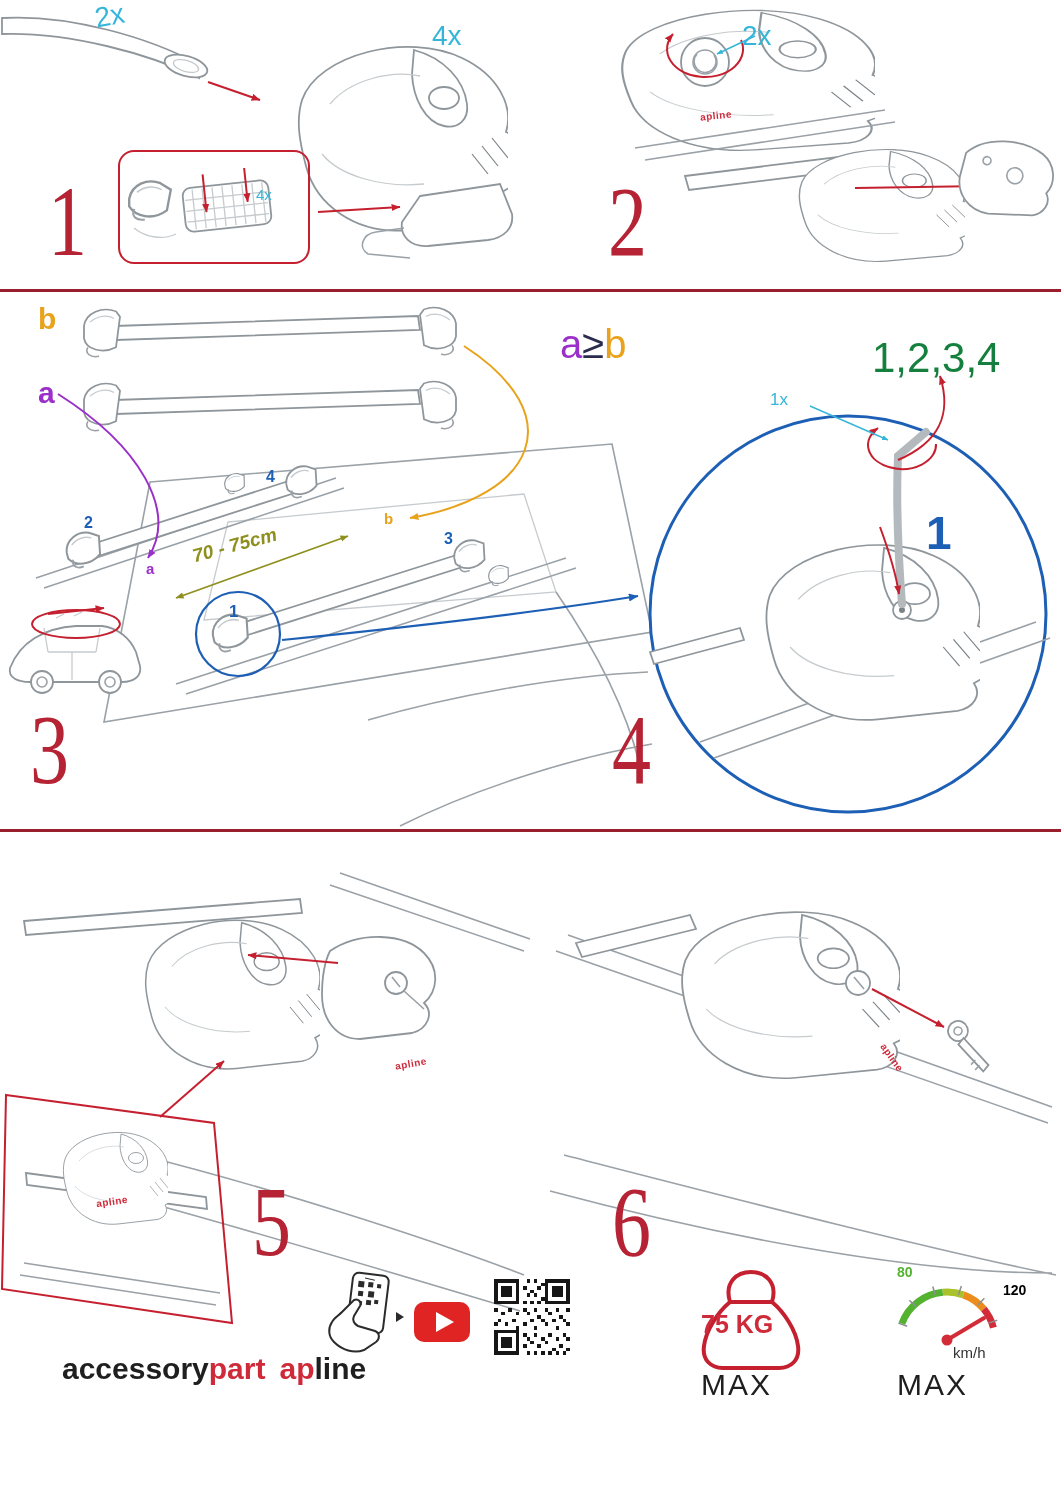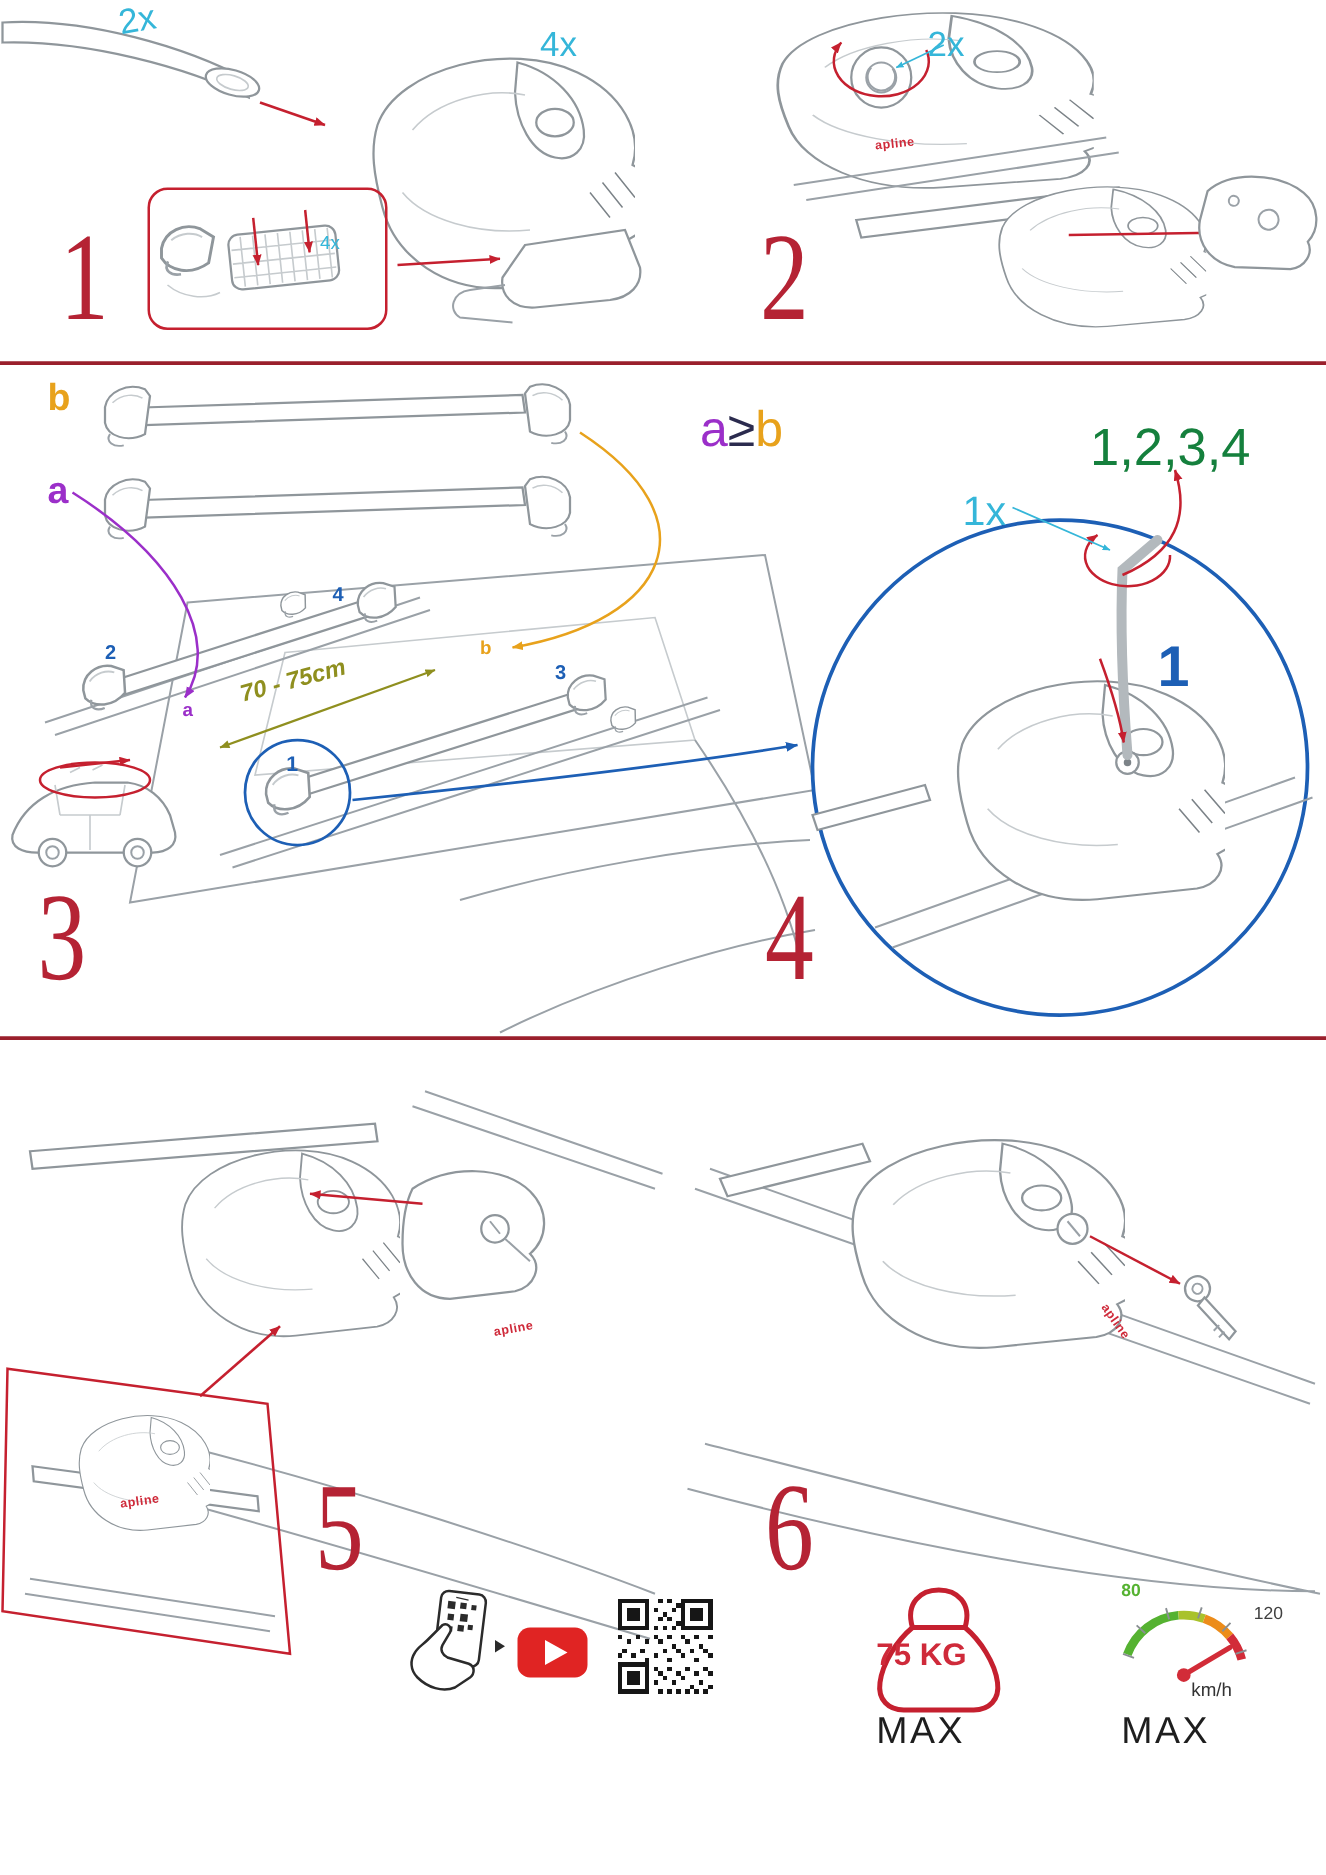--- a/index.html
+++ b/index.html
@@ -276,42 +276,45 @@
   <span class="mini-logo" style="left:700px;top:110px;transform:rotate(-6deg)">apline</span>
 
   <span class="abs" style="left:38px;top:302px;color:#e8a21c;font-size:30px;font-weight:700">b</span>
   <span class="abs" style="left:38px;top:376px;color:#9b2fc9;font-size:30px;font-weight:700">a</span>
 
   <div class="abs" style="left:560px;top:322px;font-size:40px;font-weight:400">
     <span style="color:#9b2fc9">a</span><span style="color:#2b2b4e">≥</span><span style="color:#e8a21c">b</span>
   </div>
 
   <span class="abs" style="left:872px;top:334px;color:#15803d;font-size:42px;font-weight:400">1,2,3,4</span>
-  <span class="qty" style="left:770px;top:390px;font-size:33px">1x</span>
+  <span class="qty" style="left:770px;top:390px;font-size:17px">1x</span>
   <span class="abs" style="left:926px;top:506px;color:#1d5fb5;font-size:46px;font-weight:700">1</span>
 
   <span class="roofnum" style="left:84px;top:514px">2</span>
   <span class="roofnum" style="left:266px;top:468px">4</span>
   <span class="roofnum" style="left:444px;top:530px">3</span>
   <span class="roofnum" style="left:229px;top:602px;font-size:17px">1</span>
   <span class="abs" style="left:146px;top:560px;color:#9b2fc9;font-size:15px;font-weight:700">a</span>
   <span class="abs" style="left:384px;top:510px;color:#e8a21c;font-size:15px;font-weight:700">b</span>
   <span class="abs" style="left:190px;top:546px;color:#8f8f1f;font-size:19px;font-style:italic;font-weight:700;transform:rotate(-15deg);transform-origin:left top">70 - 75cm</span>
 
   <span class="step-num" style="left:30px;top:700px">3</span>
   <span class="step-num" style="left:612px;top:700px">4</span>
 
   <span class="step-num" style="left:252px;top:1172px">5</span>
   <span class="step-num" style="left:612px;top:1172px">6</span>
   <span class="mini-logo" style="left:96px;top:1196px;transform:rotate(-8deg)">apline</span>
   <span class="mini-logo" style="left:395px;top:1058px;transform:rotate(-10deg)">apline</span>
   <span class="mini-logo" style="left:876px;top:1052px;transform:rotate(55deg)">apline</span>
 
+  <div class="abs" style="left:62px;top:1352px;font-size:30px;font-weight:700">
+    <span style="color:#1f1f1f">accessory</span><span style="color:#cf2a3a">part</span><span style="color:#cf2a3a;margin-left:14px">ap</span><span style="color:#1f1f1f">line</span>
+  </div>
 
   <span class="abs ctr" style="left:701px;top:1310px;width:100px;font-size:25px;font-weight:700;color:#cf2a3a">75 KG</span>
   <span class="abs ctr" style="left:701px;top:1368px;width:100px;font-size:30px;color:#1e1e1e;letter-spacing:2px">MAX</span>
 
   <span class="abs" style="left:897px;top:1264px;font-size:14px;font-weight:700;color:#55b231">80</span>
-  <span class="abs" style="left:1003px;top:1282px;font-size:14px;font-weight:400;color:#404040">120</span>
+  <span class="abs" style="left:1003px;top:1282px;font-size:14px;font-weight:700;color:#000000">120</span>
   <span class="abs ctr" style="left:953px;top:1344px;width:60px;font-size:15px;color:#333">km/h</span>
   <span class="abs ctr" style="left:897px;top:1368px;width:100px;font-size:30px;color:#1e1e1e;letter-spacing:2px">MAX</span>
 
 </div>
 
 </body></html>

